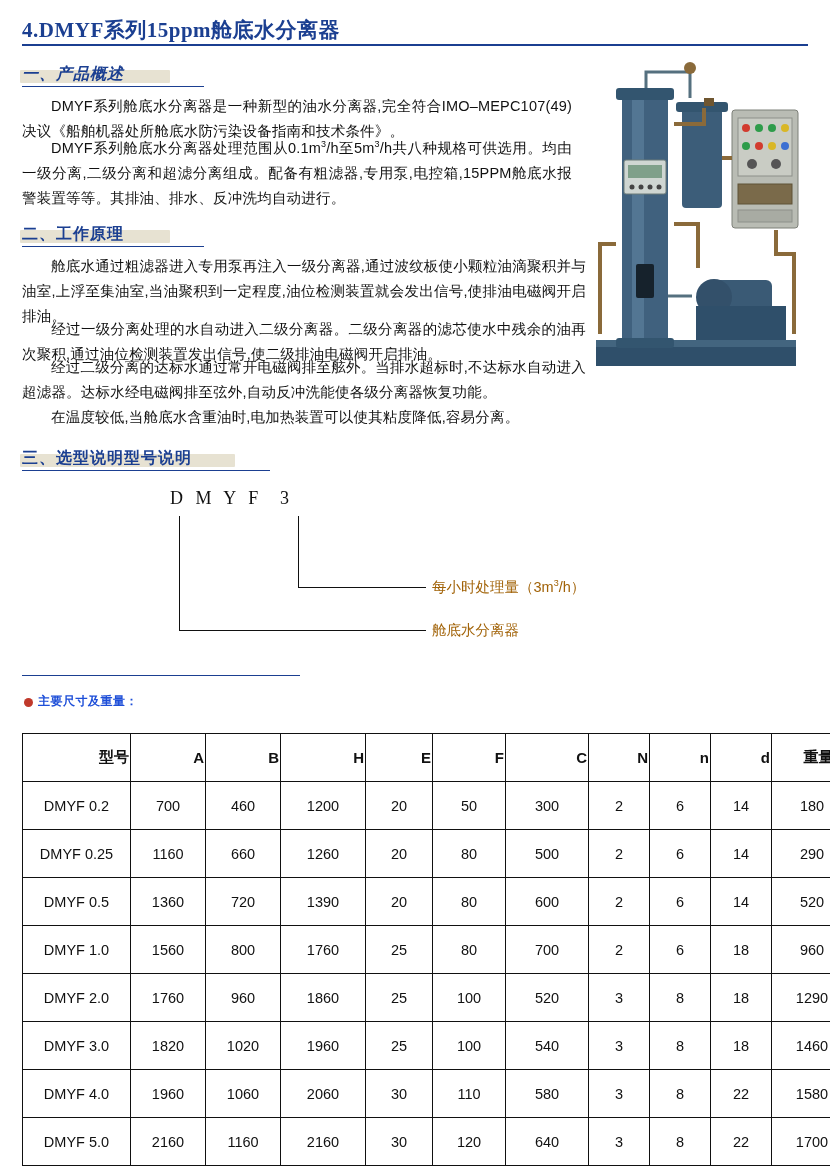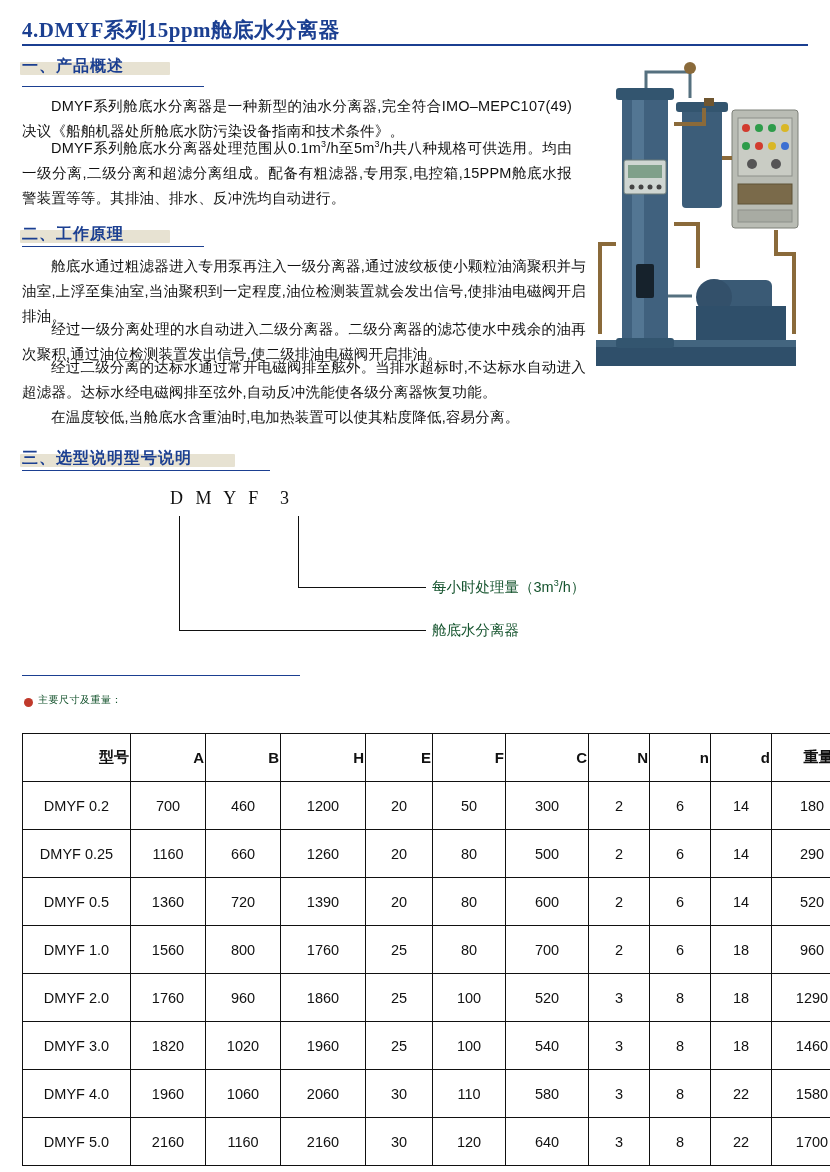--- a/index.html
+++ b/index.html
@@ -103,30 +103,30 @@
     position: absolute;
     font-family: "Liberation Serif", serif;
     font-size: 18px;
     letter-spacing: 4px;
     color: #111;
   }
   .mline { position: absolute; background: #111; }
   .mlabel {
     position: absolute;
     font-size: 14.5px;
-    color: #14532d;
+    color: #a16207;
     white-space: nowrap;
   }
 
   
   .bullet-head {
     position: absolute;
-    font-size: 10px;
-    font-weight: normal;
-    color: #14532d;
+    font-size: 12px;
+    font-weight: bold;
+    color: #1d4ed8;
     letter-spacing: 0.5px;
   }
   .bullet-dot {
     position: absolute;
     width: 9px;
     height: 9px;
     border-radius: 50%;
     background: #c0392b;
   }
 
@@ -166,21 +166,21 @@
   .col-w { width: 78px; }
 </style>
 </head>
 <body>
 
 <div class="page">
 
   <div class="doc-title">4.DMYF系列15ppm舱底水分离器</div>
   <div class="title-rule"></div>
 
-  <div class="sec-head" style="left:22px; top:56px;">
+  <div class="sec-head" style="left:22px; top:64px;font-style:italic;">
     <span class="bar" style="width:150px;"></span>
     <span>一、产品概述</span>
   </div>
   <div class="sec-underline" style="left:22px; top:86px; width:182px;"></div>
 
   <div class="para" style="left:22px; top:94px; width:550px;">
     <span class="indent"></span><span>DMYF系列舱底水分离器是一种新型的油水分离器,完全符合IMO–MEPC107(49)决议《船舶机器处所舱底水防污染设备指南和技术条件》。</span>
   </div>
   <div class="para" style="left:22px; top:132px; width:550px;">
     <span class="indent"></span><span>DMYF系列舱底水分离器处理范围从0.1m<sup>3</sup>/h至5m<sup>3</sup>/h共八种规格可供选用。均由一级分离,二级分离和超滤分离组成。配备有粗滤器,专用泵,电控箱,15PPM舱底水报警装置等等。其排油、排水、反冲洗均自动进行。</span>

